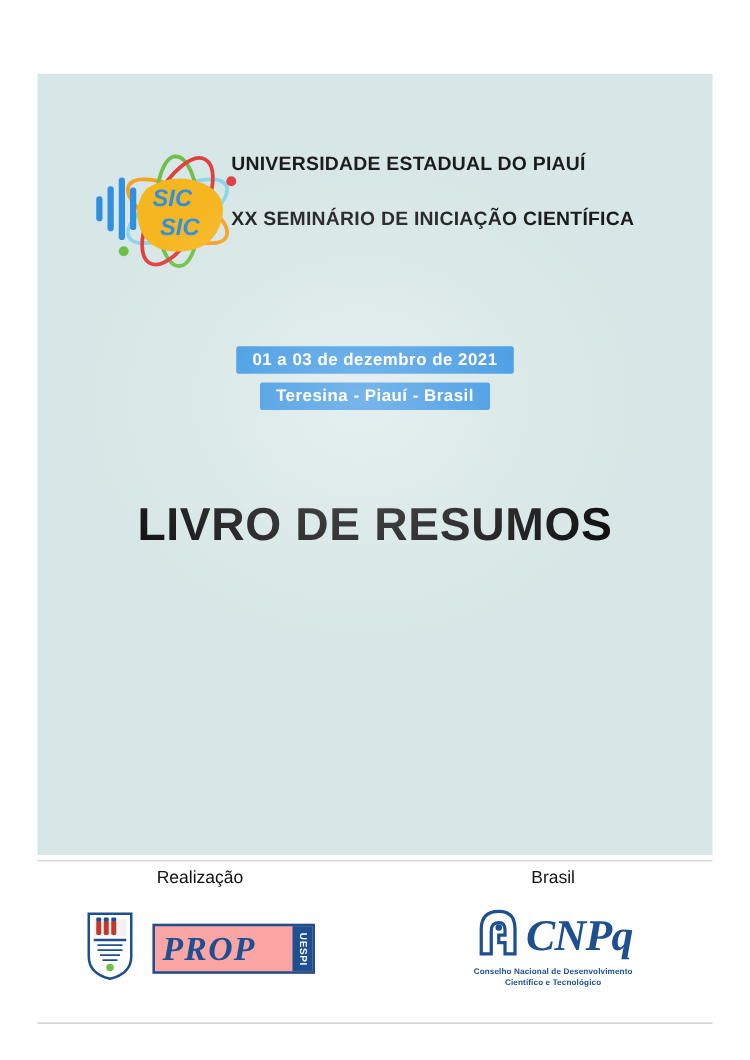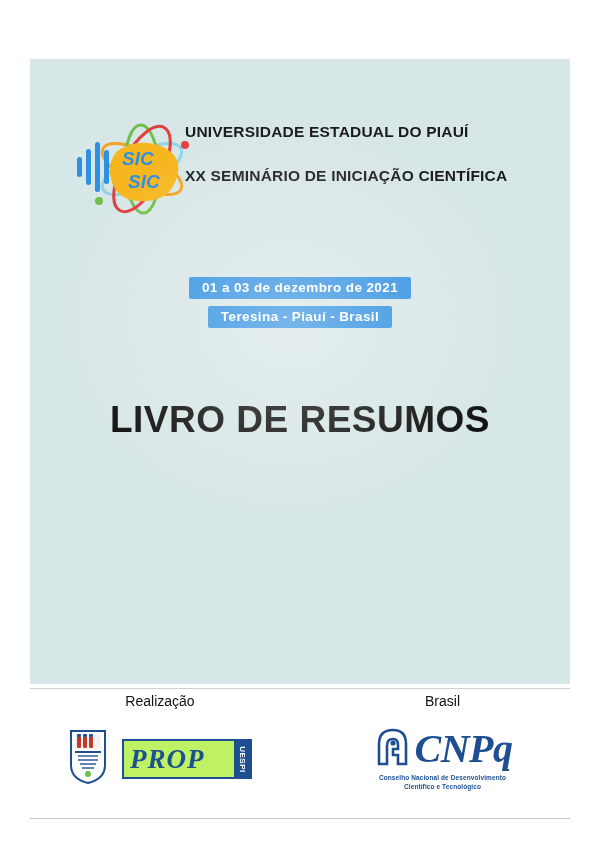--- a/index.html
+++ b/index.html
@@ -162,21 +162,21 @@
     width: 40px;
     height: 56px;
   }
   
   .prop-box {
     width: 130px;
     height: 40px;
     border: 2px solid #1d4f91;
     position: relative;
     box-sizing: border-box;
-    background: #bef264;
+    background: #fca5a5;
     display: flex;
     align-items: center;
   }
   .prop-text {
     font-family: "Liberation Serif", serif;
     font-size: 27px;
     font-weight: bold;
     font-style: italic;
     color: #1d4f91;
     letter-spacing: 1px;
@@ -210,21 +210,21 @@
   }
   .cnpq-row {
     display: flex;
     align-items: center;
     gap: 2px;
   }
   .cnpq-text {
     font-family: "Liberation Serif", serif;
     font-style: italic;
     font-weight: bold;
-    font-size: 40px;
+    font-size: 35px;
     color: #1d4f91;
     line-height: 1;
     letter-spacing: -0.5px;
   }
   .cnpq-sub {
     font-size: 6.5px;
     font-weight: bold;
     color: #1d4f91;
     text-align: center;
     line-height: 1.35;

